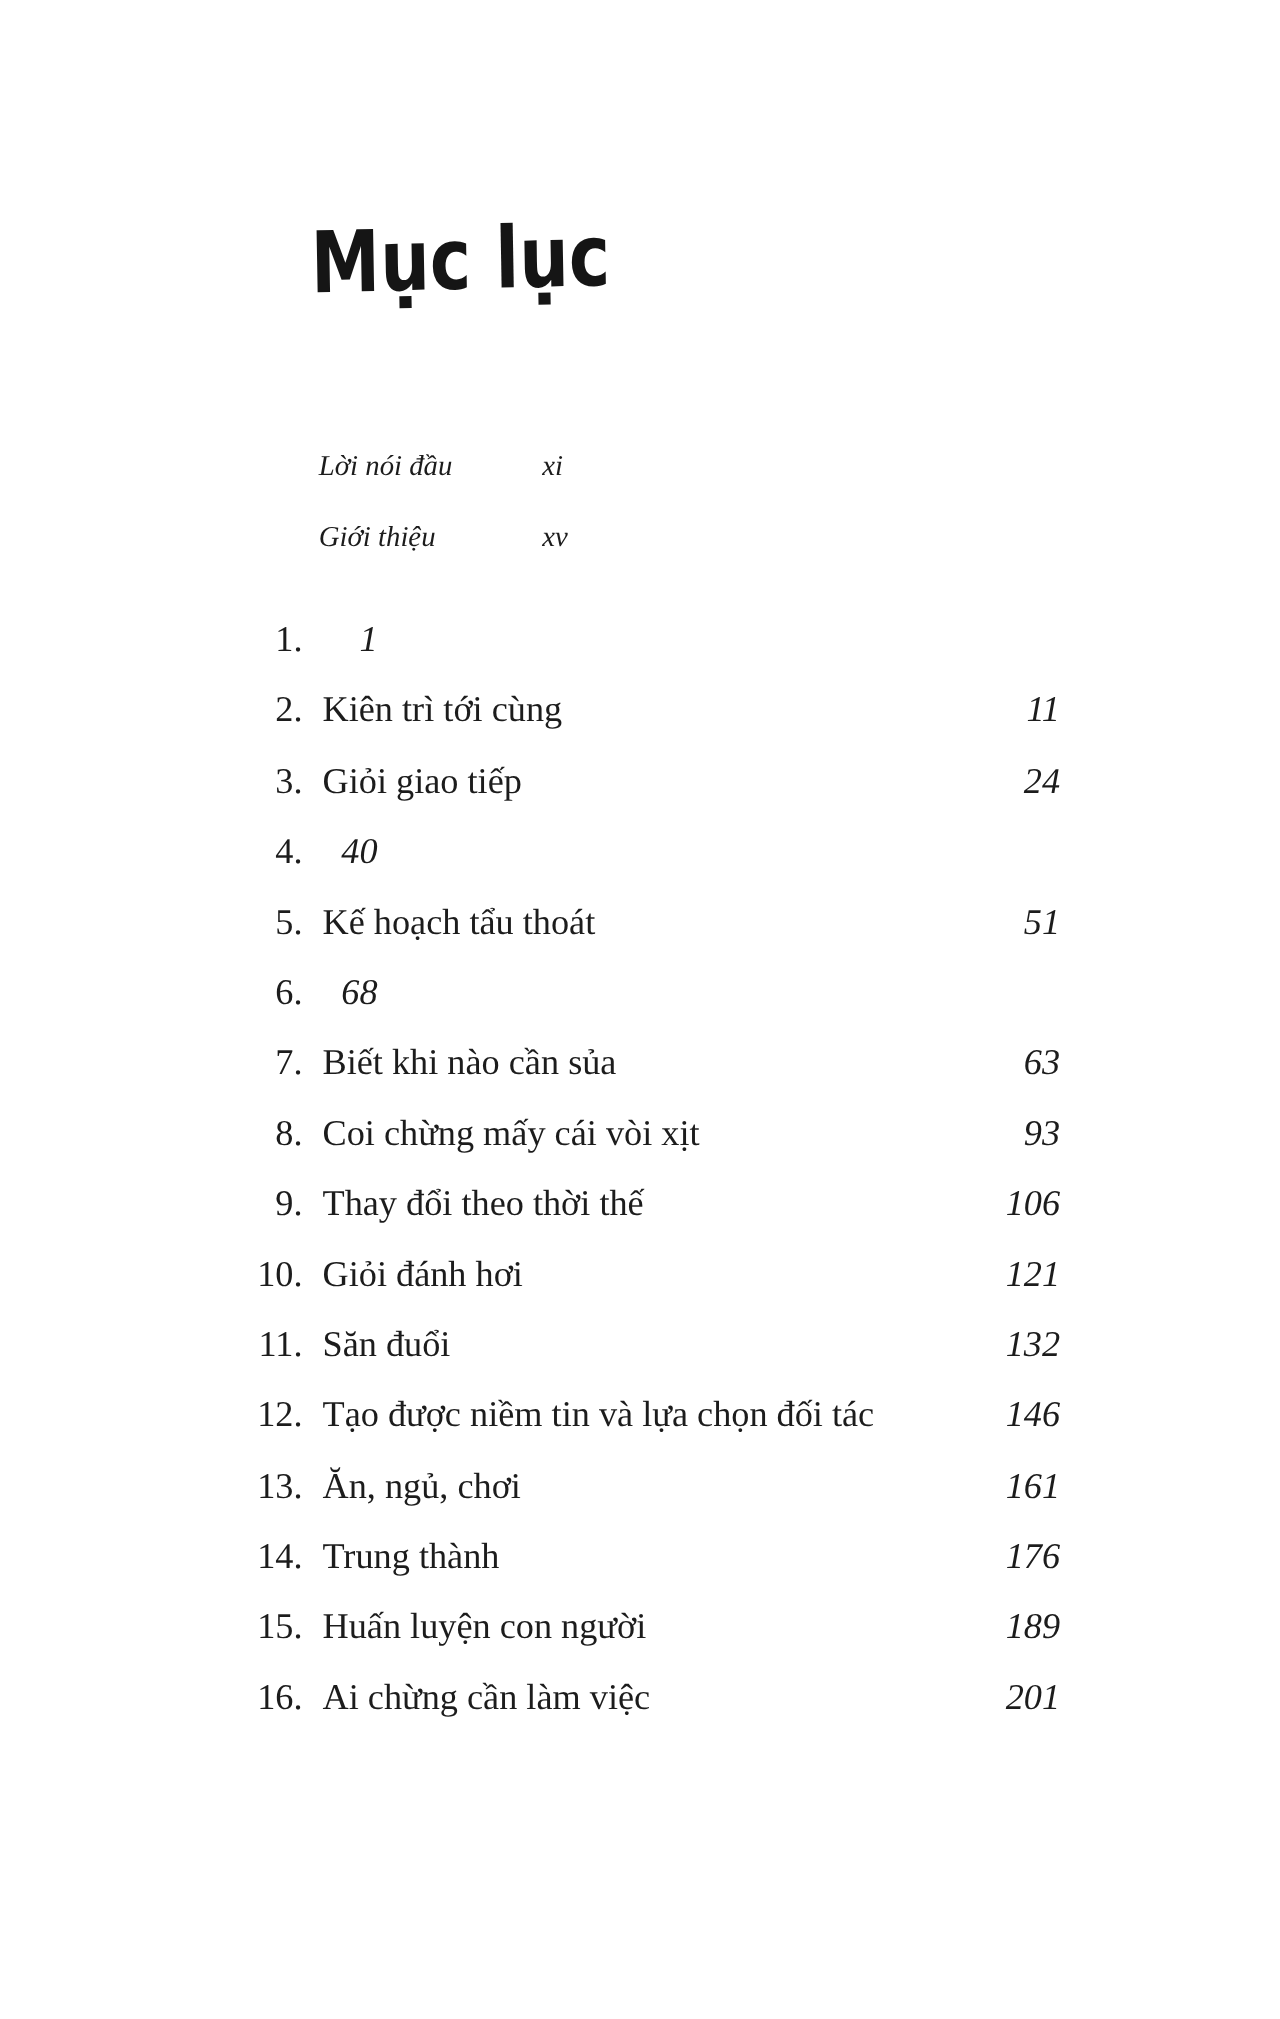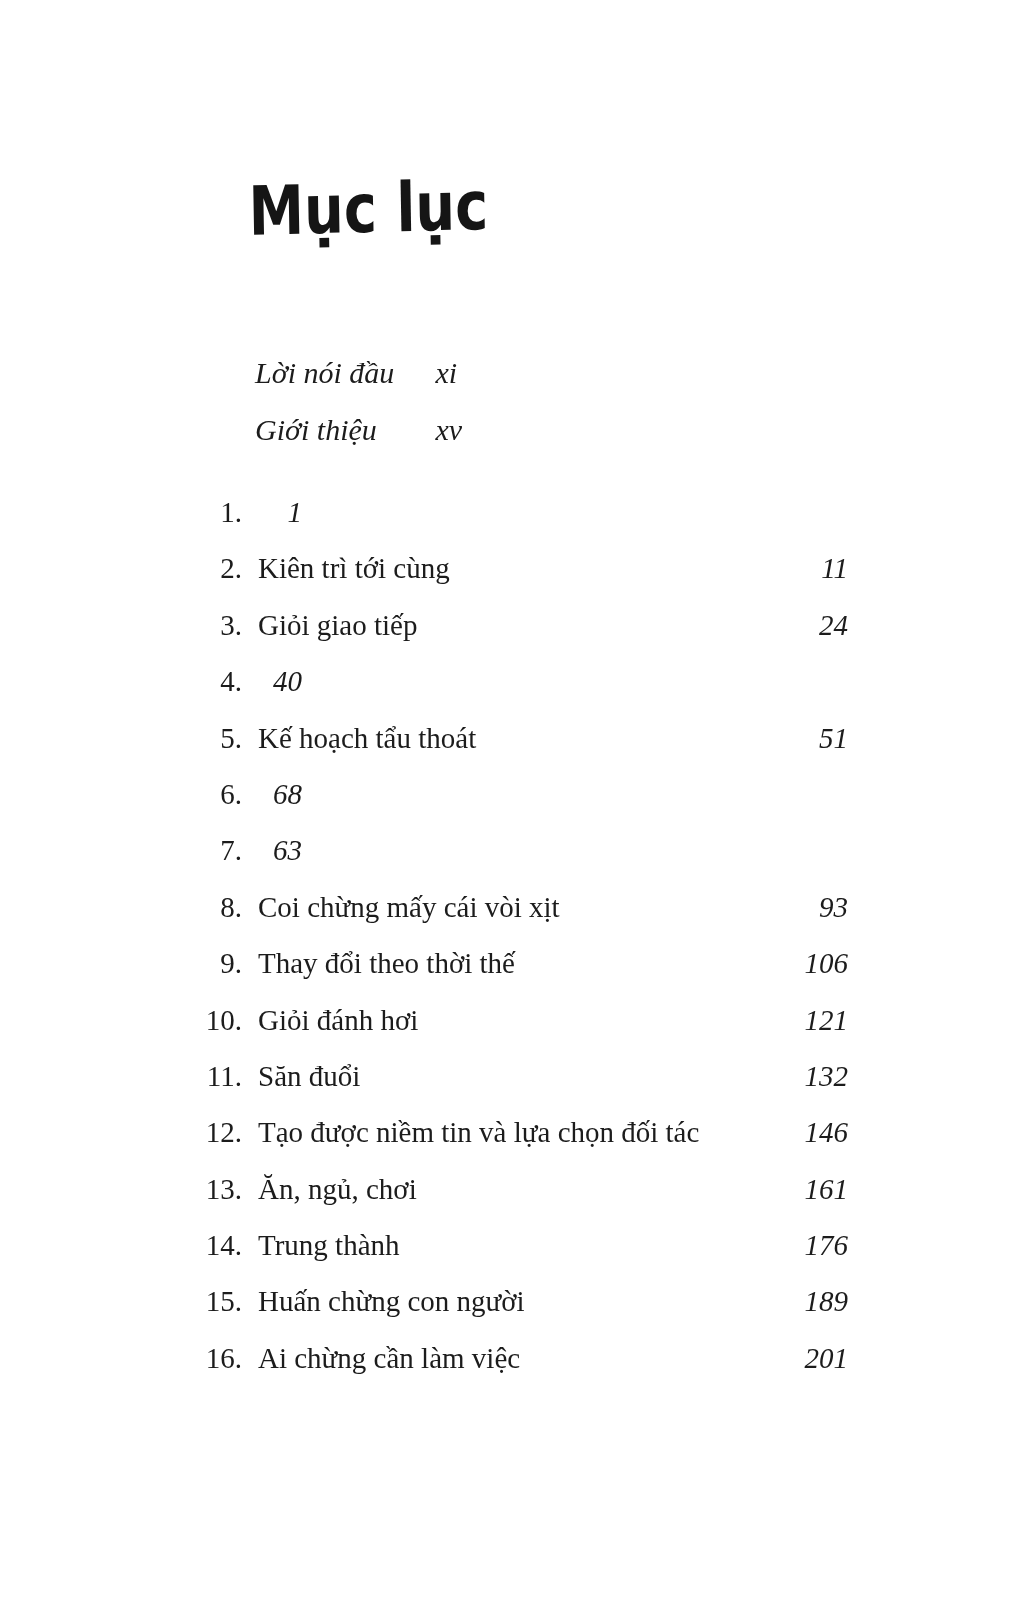--- a/index.html
+++ b/index.html
@@ -33,21 +33,21 @@
   .front-matter {
     position: absolute;
     left: 255px;
     top: 344px;
     width: 420px;
   }
   .front-row {
     height: 57px;
     line-height: 57px;
     font-style: italic;
-    font-size: 30px;
+    font-size: 23px;
     white-space: nowrap;
   }
   .front-label {
     display: inline-block;
     width: 173px;
   }
   .front-page {
     display: inline-block;
   }
   .chapter-list {
@@ -131,20 +131,21 @@
         <span class="chapter-page">51</span>
       </div>
 
       <div class="chapter-row">
         <span class="chapter-num">6.</span>
         <span class="chapter-page">68</span>
       </div>
 
       <div class="chapter-row">
         <span class="chapter-num">7.</span>
+        <span class="chapter-name">Biết khi nào cần sủa</span>
         <span class="chapter-page">63</span>
       </div>
 
       <div class="chapter-row">
         <span class="chapter-num">8.</span>
         <span class="chapter-name">Coi chừng mấy cái vòi xịt</span>
         <span class="chapter-page">93</span>
       </div>
 
       <div class="chapter-row">
@@ -178,21 +179,21 @@
       </div>
 
       <div class="chapter-row">
         <span class="chapter-num">14.</span>
         <span class="chapter-name">Trung thành</span>
         <span class="chapter-page">176</span>
       </div>
 
       <div class="chapter-row">
         <span class="chapter-num">15.</span>
-        <span class="chapter-name">Huấn chừng con người</span>
+        <span class="chapter-name">Huấn luyện con người</span>
         <span class="chapter-page">189</span>
       </div>
 
       <div class="chapter-row">
         <span class="chapter-num">16.</span>
         <span class="chapter-name">Ai chừng cần làm việc</span>
         <span class="chapter-page">201</span>
       </div>
 
     </div>

